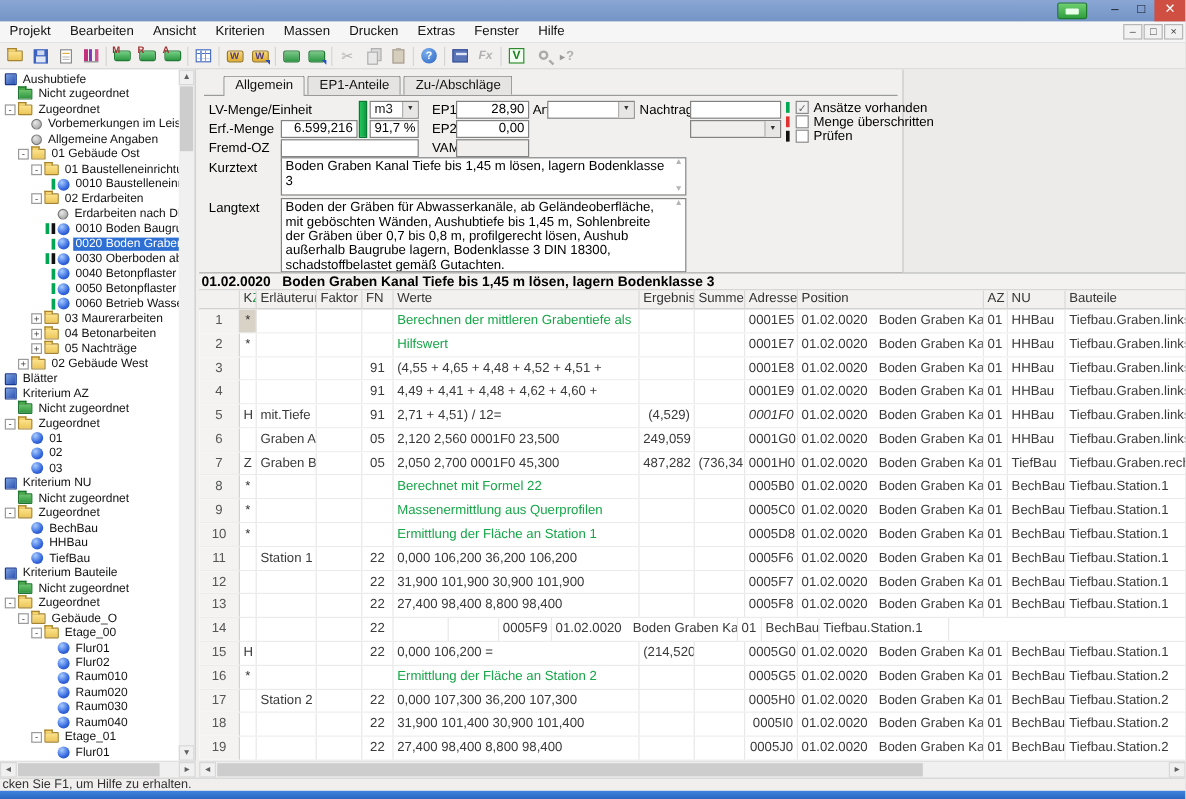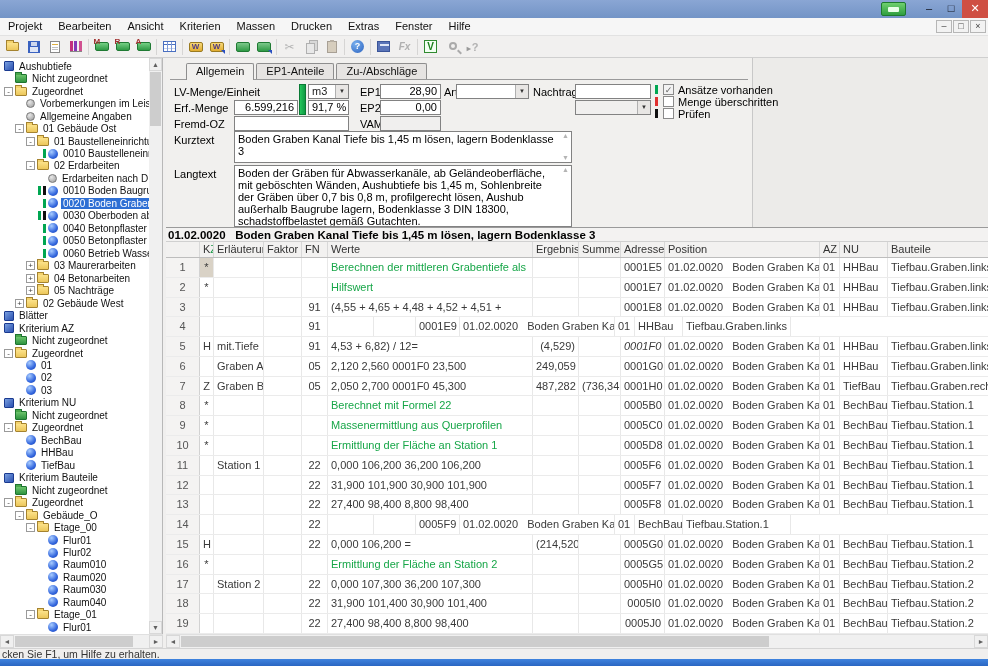--- a/index.html
+++ b/index.html
@@ -606,35 +606,36 @@
             <div class="dc" style="width: 20px;">01</div>
             <div class="dc" style="width: 48px;">HHBau</div>
             <div class="dc" style="width: 108px;">Tiefbau.Graben.links</div>
           </div>
           <div class="drow">
             <div class="dc num center" style="width: 34px;">4</div>
             <div class="dc center" style="width: 14px;"></div>
             <div class="dc" style="width: 50px;"></div>
             <div class="dc right" style="width: 38px;"></div>
             <div class="dc center" style="width: 26px;">91</div>
+            <div class="dc" style="width: 205px;">4,49 + 4,41 + 4,48 + 4,62 + 4,60 +</div>
             <div class="dc right" style="width: 46px;"></div>
             <div class="dc right" style="width: 42px;"></div>
             <div class="dc right" style="width: 44px;">0001E9</div>
             <div class="dc" style="width: 155px;">01.02.0020   Boden Graben Kanal ...</div>
             <div class="dc" style="width: 20px;">01</div>
             <div class="dc" style="width: 48px;">HHBau</div>
             <div class="dc" style="width: 108px;">Tiefbau.Graben.links</div>
           </div>
           <div class="drow">
             <div class="dc num center" style="width: 34px;">5</div>
             <div class="dc center" style="width: 14px;">H</div>
             <div class="dc" style="width: 50px;">mit.Tiefe</div>
             <div class="dc right" style="width: 38px;"></div>
             <div class="dc center" style="width: 26px;">91</div>
-            <div class="dc" style="width: 205px;">4,53 + 6,82) / 12=</div>
+            <div class="dc" style="width: 205px;">2,71 + 4,51) / 12=</div>
             <div class="dc right" style="width: 46px;">(4,529)</div>
             <div class="dc right" style="width: 42px;"></div>
             <div class="dc right" style="width: 44px; font-style: italic;">0001F0</div>
             <div class="dc" style="width: 155px;">01.02.0020   Boden Graben Kanal ...</div>
             <div class="dc" style="width: 20px;">01</div>
             <div class="dc" style="width: 48px;">HHBau</div>
             <div class="dc" style="width: 108px;">Tiefbau.Graben.links</div>
           </div>
           <div class="drow">
             <div class="dc num center" style="width: 34px;">6</div>

